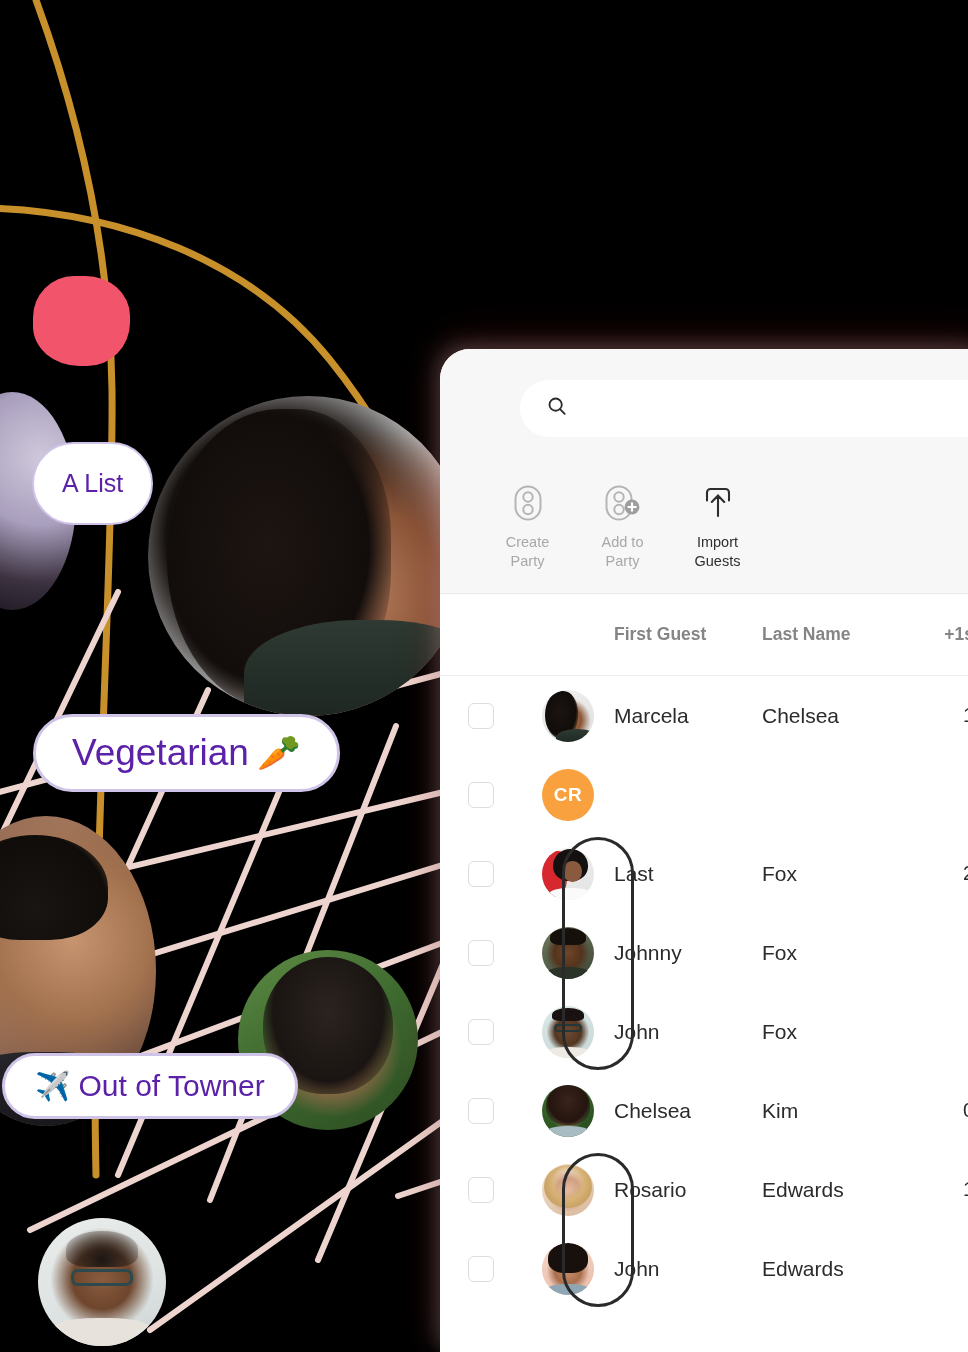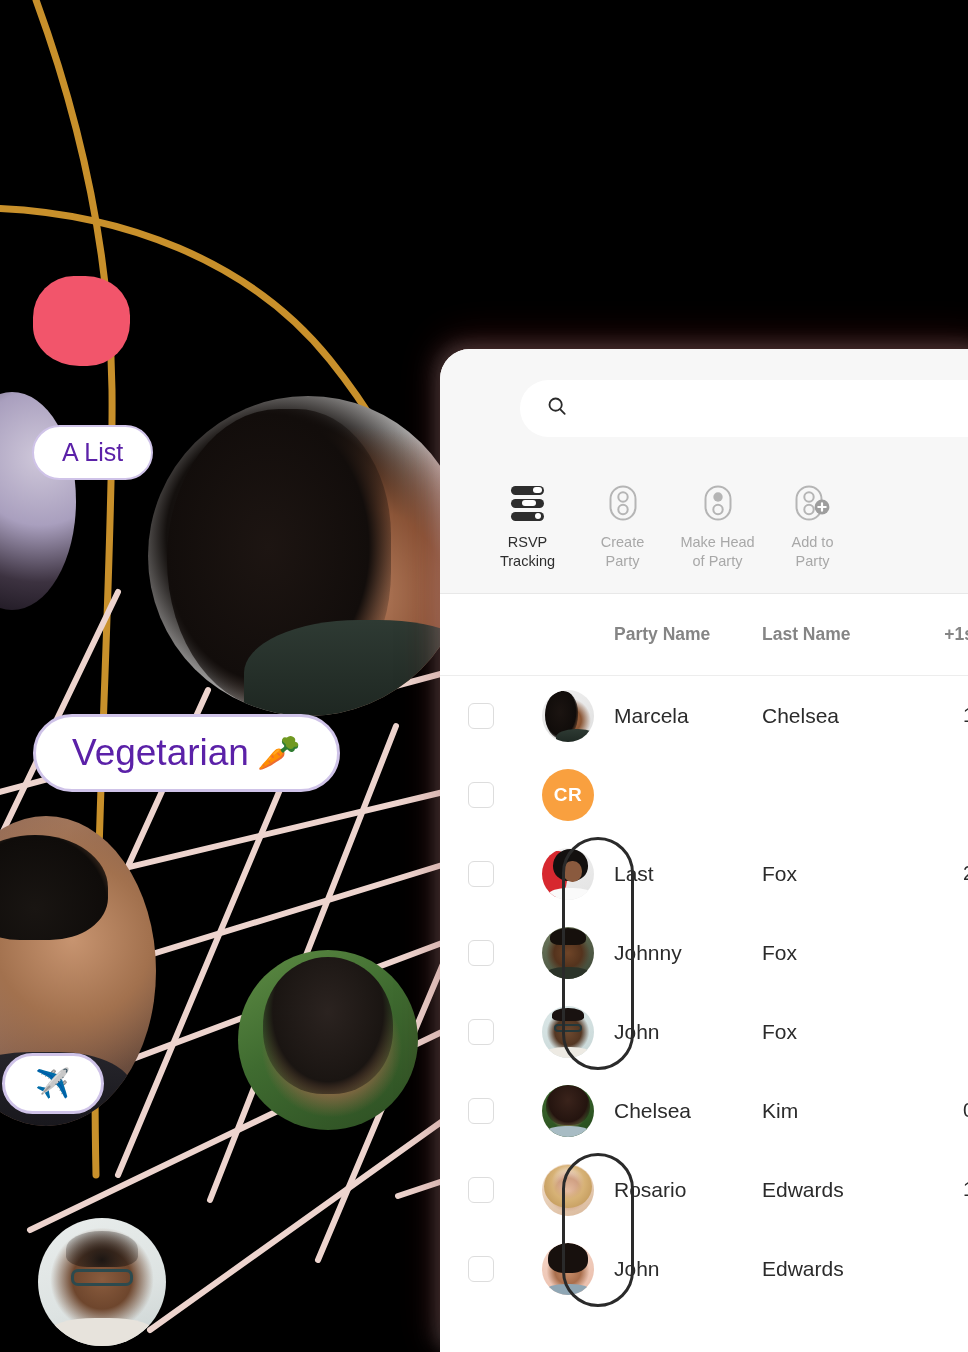--- a/index.html
+++ b/index.html
@@ -103,21 +103,21 @@
     position: absolute;
     display: flex; align-items: center; justify-content: center;
     gap: 8px;
     background: #FFFFFF;
     border: 3px solid #CFC3E8;
     color: #5B21A8;
     border-radius: 999px;
     white-space: nowrap;
     font-family: "Liberation Sans", sans-serif;
   }
-  #tag-a-list { left: 32px; top: 425px; padding: 11px 28px; font-size: 25px; border-width: 2.5px; }
+  #tag-a-list { left: 32px; top: 442px; padding: 25px 28px; font-size: 25px; border-width: 2.5px; }
   #tag-vegetarian { left: 33px; top: 714px; padding: 15px 36px; font-size: 37px; }
   #tag-out-of-towner { left: 2px; top: 1053px; padding: 13px 30px; font-size: 30px; }
   .tag-emoji { font-size: 0.95em; line-height: 1; }
 
   
   #app-card {
     position: absolute;
     left: 440px; top: 349px;
     width: 560px;
     height: 1003px;
@@ -346,20 +346,21 @@
     <span>A List</span>
   </div>
 
   <div class="tag-pill" id="tag-vegetarian">
     <span>Vegetarian</span>
     <span class="tag-emoji">🥕</span>
   </div>
 
   <div class="tag-pill" id="tag-out-of-towner">
     <span class="tag-emoji">✈️</span>
+    <span>Out of Towner</span>
   </div>
 
   <div id="app-card">
 
     <div class="card-header">
 
       <div class="header-top">
 
         <div class="search-wrap">
           <span>
@@ -367,86 +368,73 @@
               <circle cx="10.5" cy="10.5" r="6.7"></circle>
               <line x1="15.6" y1="15.6" x2="20.4" y2="20.6"></line>
             </svg>
           </span>
           <input class="search-input" type="text" placeholder="" style="">
         </div>
       </div>
 
       <div class="toolbar">
 
-        <div class="tool-item">
-          <div class="tool-icon">
-            <div class="rsvp-bars">
-              <div class="rsvp-bar r1"></div>
-              <div class="rsvp-bar r2"></div>
-              <div class="rsvp-bar r3"></div>
-            </div>
-          </div>
-          <div class="tool-label">
-            <div>RSVP</div>
-            <div>Tracking</div>
-          </div>
-        </div>
 
         <div class="tool-item is-disabled">
           <div class="tool-icon">
             <svg width="30" height="38" viewBox="0 0 30 38" fill="none" stroke="#B5B5B5" stroke-width="2">
               <rect x="2.5" y="2.5" width="25" height="33" rx="12.5"></rect>
               <circle cx="15" cy="13" r="4.7"></circle>
               <circle cx="15" cy="25.5" r="4.7"></circle>
             </svg>
           </div>
           <div class="tool-label">
             <div>Create</div>
             <div>Party</div>
           </div>
         </div>
 
-        <div class="tool-item is-disabled">
-          <div class="tool-icon">
-            <svg width="30" height="38" viewBox="0 0 30 38" fill="none" stroke="#B5B5B5" stroke-width="2">
-              <rect x="2.5" y="2.5" width="25" height="33" rx="12.5"></rect>
-              <circle cx="15" cy="13" r="4.7" fill="#B5B5B5" stroke="none"></circle>
-              <circle cx="15" cy="25.5" r="4.7"></circle>
-            </svg>
-          </div>
-          <div class="tool-label">
-            <div>Make Head</div>
-            <div>of Party</div>
-          </div>
-        </div>
 
         <div class="tool-item is-disabled">
           <div class="tool-icon">
             <svg width="38" height="38" viewBox="0 0 38 38" fill="none" stroke="#B5B5B5" stroke-width="2">
               <rect x="2.5" y="2.5" width="25" height="33" rx="12.5"></rect>
               <circle cx="15" cy="13" r="4.7"></circle>
               <circle cx="15" cy="25.5" r="4.7"></circle>
               <circle cx="28" cy="23" r="7.4" fill="#9E9E9E" stroke="none"></circle>
               <path d="M24.3 23 h7.4 M28 19.3 v7.4" stroke="#FFFFFF" stroke-width="2.2" stroke-linecap="round"></path>
             </svg>
           </div>
           <div class="tool-label">
             <div>Add to</div>
             <div>Party</div>
           </div>
         </div>
 
+        <div class="tool-item">
+          <div class="tool-icon">
+            <svg width="34" height="34" viewBox="0 0 34 34" fill="none" stroke="#2D2D2D" stroke-width="2.1" stroke-linecap="round" stroke-linejoin="round">
+              <path d="M6 11.5 V6.5 a3.5 3.5 0 0 1 3.5-3.5 h15 A3.5 3.5 0 0 1 28 6.5 v5"></path>
+              <path d="M6 11.5 v3 M28 11.5 v3"></path>
+              <path d="M17 30 V9.5 M17 9.5 l-6.2 6.4 M17 9.5 l6.2 6.4"></path>
+            </svg>
+          </div>
+          <div class="tool-label">
+            <div>Import</div>
+            <div>Guests</div>
+          </div>
+        </div>
 
       </div>
     </div>
 
     <div class="col-head-row">
       <div class="c-check"></div>
       <div class="c-avatar"></div>
-      <div class="c-first">Party Name</div>
+      <div class="c-first">First Guest</div>
       <div class="c-last">Last Name</div>
       <div class="c-plus">+1s</div>
     </div>
 
     <div class="rows">
 
       <div class="party-outline" style="top:161px;  height:233px;"></div>
       <div class="party-outline" style="top:477px;  height:154px;"></div>
 
       <div class="g-row">

